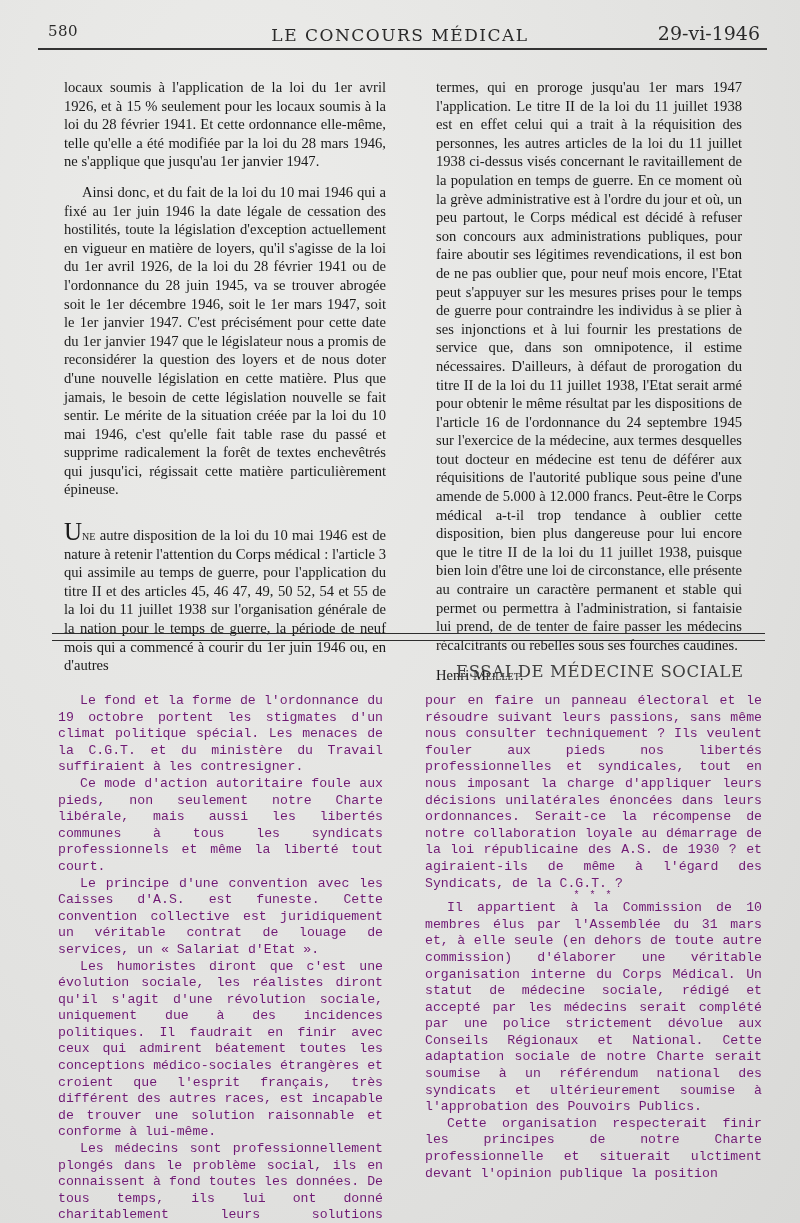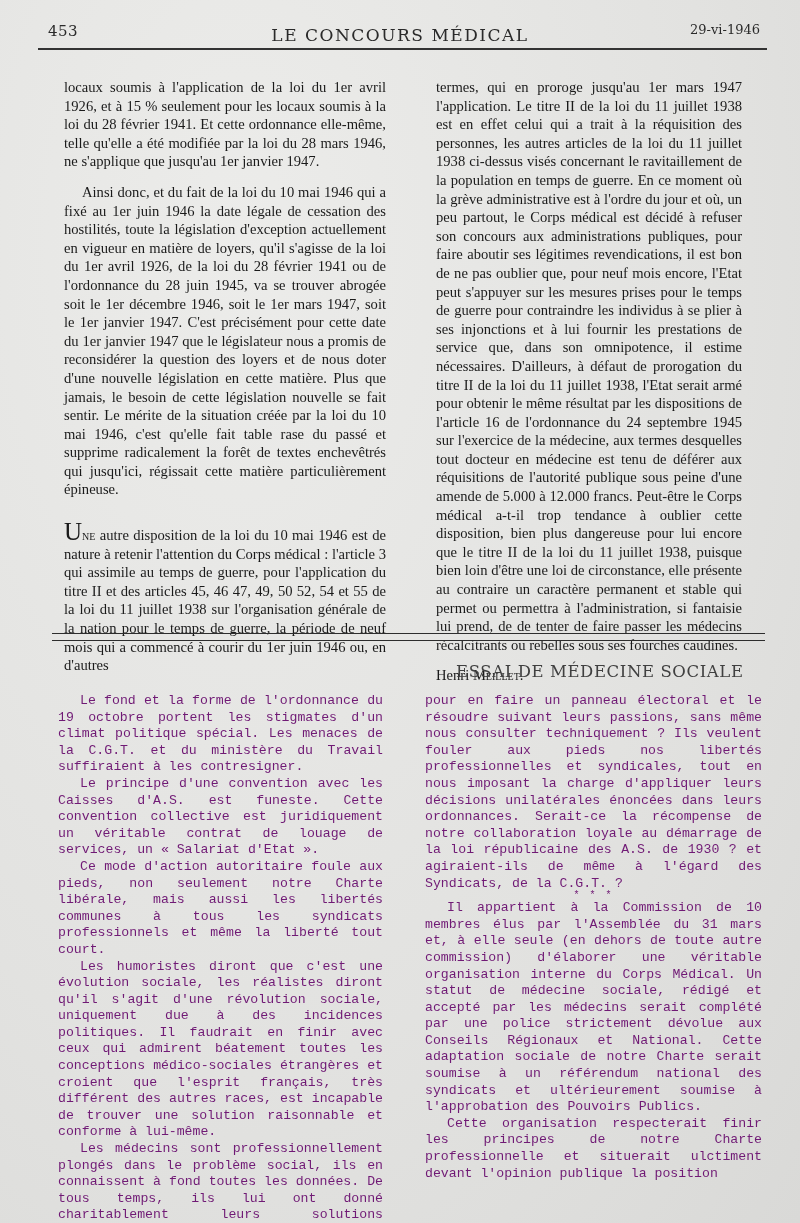--- a/index.html
+++ b/index.html
@@ -10,21 +10,21 @@
     color:#1c1c1c;
     position:relative;
   }
   .page { position:absolute; left:0; top:0; width:800px; height:1223px; }
   .running-head {
     position:absolute; left:48px; right:48px; top:22px; height:24px;
     font-family:"DejaVu Serif", serif; font-size:15px; color:#2a2a2a;
   }
   .running-head .pg { position:absolute; left:0; top:0; letter-spacing:0.5px; }
   .running-head .title { position:absolute; left:0; right:0; top:3px; text-align:center; font-size:17px; letter-spacing:1.5px; }
-  .running-head .date { position:absolute; right:-8px; top:0; font-size:13px; }
+  .running-head .date { position:absolute; right:-8px; top:0; font-size:19px; }
   .head-rule { position:absolute; left:38px; right:33px; top:48px; height:0; border-top:2px solid #333; }
 
   .col {
     position:absolute; font-family:"Liberation Serif", serif; text-align:justify;
     color:#1a1a1a;
   }
   .top-col { font-size:14.6px; line-height:18.6px; }
   .top-col p { margin:12px; text-indent:18px; }
   .top-col p.noindent { text-indent:0; }
   .top-col p.gap { margin-top:6px; }
@@ -50,21 +50,21 @@
   .left-bot { left:58px; top:693px; width:325px; }
   .right-bot { left:425px; top:693px; width:337px; }
   .asterism { text-align:center; text-indent:0 !important; font-size:10px; line-height:8px; margin:10px 0 8px 0; letter-spacing:2px; }
 </style>
 </head>
 <body>
 
 <div class="page">
 
   <div class="running-head">
-    <span class="pg">453</span>
+    <span class="pg">580</span>
     <span class="title">LE CONCOURS MÉDICAL</span>
     <span class="date">29-vi-1946</span>
   </div>
   <div class="head-rule"></div>
 
   <div class="col top-col left-top">
     <p class="noindent">locaux soumis à l'application de la loi du 1er avril 1926, et à 15 % seulement pour les locaux soumis à la loi du 28 février 1941. Et cette ordonnance elle-même, telle qu'elle a été modifiée par la loi du 28 mars 1946, ne s'applique que jusqu'au 1er janvier 1947.</p>
     <p class="gap">Ainsi donc, et du fait de la loi du 10 mai 1946 qui a fixé au 1er juin 1946 la date légale de cessation des hostilités, toute la législation d'exception actuellement en vigueur en matière de loyers, qu'il s'agisse de la loi du 1er avril 1926, de la loi du 28 février 1941 ou de l'ordonnance du 28 juin 1945, va se trouver abrogée soit le 1er décembre 1946, soit le 1er mars 1947, soit le 1er janvier 1947. C'est précisément pour cette date du 1er janvier 1947 que le législateur nous a promis de reconsidérer la question des loyers et de nous doter d'une nouvelle législation en cette matière. Plus que jamais, le besoin de cette législation nouvelle se fait sentir. Le mérite de la situation créée par la loi du 10 mai 1946, c'est qu'elle fait table rase du passé et supprime radicalement la forêt de textes enchevêtrés qui jusqu'ici, régissait cette matière particulièrement épineuse.</p>
     <p class="noindent bigsec"><span class="dropcap">U</span><span class="sc">ne</span><span> autre disposition de la loi du 10 mai 1946 est de nature à retenir l'attention du Corps médical : l'article 3 qui assimile au temps de guerre, pour l'application du titre II et des articles 45, 46 47, 49, 50 52, 54 et 55 de la loi du 11 juillet 1938 sur l'organisation générale de la nation pour le temps de guerre, la période de neuf mois qui a commencé à courir du 1er juin 1946 ou, en d'autres</span></p>
   </div>
@@ -74,22 +74,22 @@
     <p class="signature"><span>Henri </span><span class="sc">Meillet.</span></p>
   </div>
 
   <div class="double-rule r1"></div>
   <div class="double-rule r2"></div>
 
   <div class="section-title">ESSAI DE MÉDECINE SOCIALE</div>
 
   <div class="col bottom-col left-bot">
     <p>Le fond et la forme de l'ordonnance du 19 octobre portent les stigmates d'un climat politique spécial. Les menaces de la C.G.T. et du ministère du Travail suffiraient à les contresigner.</p>
+    <p>Ce mode d'action autoritaire foule aux pieds, non seulement notre Charte libérale, mais aussi les libertés communes à tous les syndicats professionnels et même la liberté tout court.</p>
     <p>Le principe d'une convention avec les Caisses d'A.S. est funeste. Cette convention collective est juridiquement un véritable contrat de louage de services, un « Salariat d'Etat ».</p>
-    <p>Ce mode d'action autoritaire foule aux pieds, non seulement notre Charte libérale, mais aussi les libertés communes à tous les syndicats professionnels et même la liberté tout court.</p>
     <p>Les humoristes diront que c'est une évolution sociale, les réalistes diront qu'il s'agit d'une révolution sociale, uniquement due à des incidences politiques. Il faudrait en finir avec ceux qui admirent béatement toutes les conceptions médico-sociales étrangères et croient que l'esprit français, très différent des autres races, est incapable de trouver une solution raisonnable et conforme à lui-même.</p>
     <p>Les médecins sont professionnellement plongés dans le problème social, ils en connaissent à fond toutes les données. De tous temps, ils lui ont donné charitablement leurs solutions individuelles. N'est-il pas paradoxal de voir aujourd'hui les politiciens s'emparer de ce problème</p>
   </div>
 
   <div class="col bottom-col right-bot">
     <p class="noindent">pour en faire un panneau électoral et le résoudre suivant leurs passions, sans même nous consulter techniquement ? Ils veulent fouler aux pieds nos libertés professionnelles et syndicales, tout en nous imposant la charge d'appliquer leurs décisions unilatérales énoncées dans leurs ordonnances. Serait-ce la récompense de notre collaboration loyale au démarrage de la loi républicaine des A.S. de 1930 ? et agiraient-ils de même à l'égard des Syndicats, de la C.G.T. ?</p>
     <p class="asterism"><span>* * *</span></p>
     <p>Il appartient à la Commission de 10 membres élus par l'Assemblée du 31 mars et, à elle seule (en dehors de toute autre commission) d'élaborer une véritable organisation interne du Corps Médical. Un statut de médecine sociale, rédigé et accepté par les médecins serait complété par une police strictement dévolue aux Conseils Régionaux et National. Cette adaptation sociale de notre Charte serait soumise à un référendum national des syndicats et ultérieurement soumise à l'approbation des Pouvoirs Publics.</p>
     <p>Cette organisation respecterait finir les principes de notre Charte professionnelle et situerait ulctiment devant l'opinion publique la position</p>
   </div>

